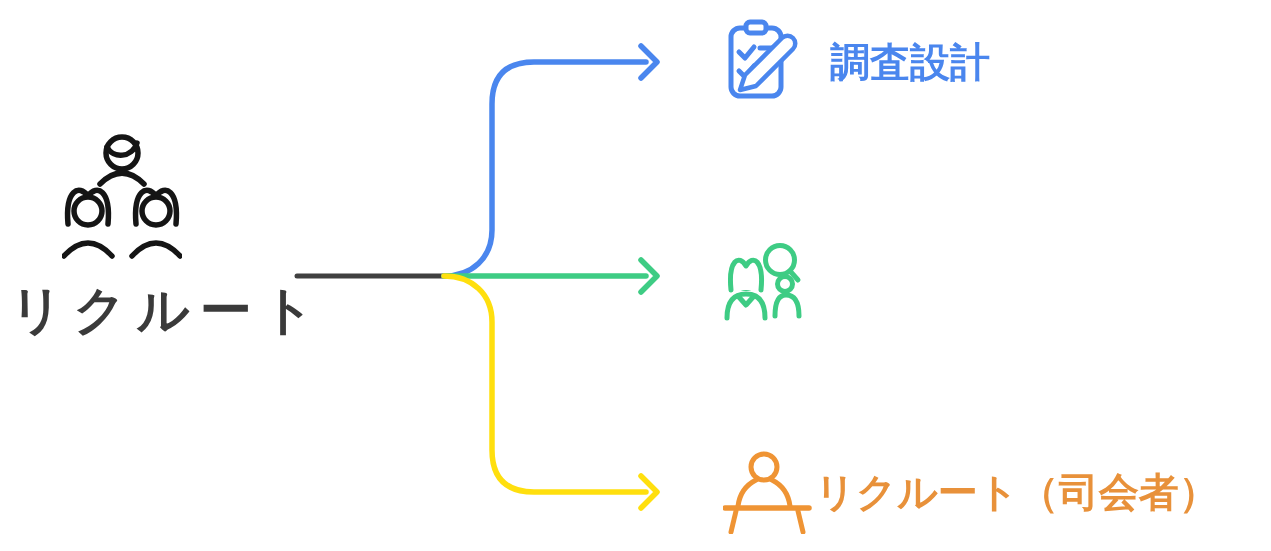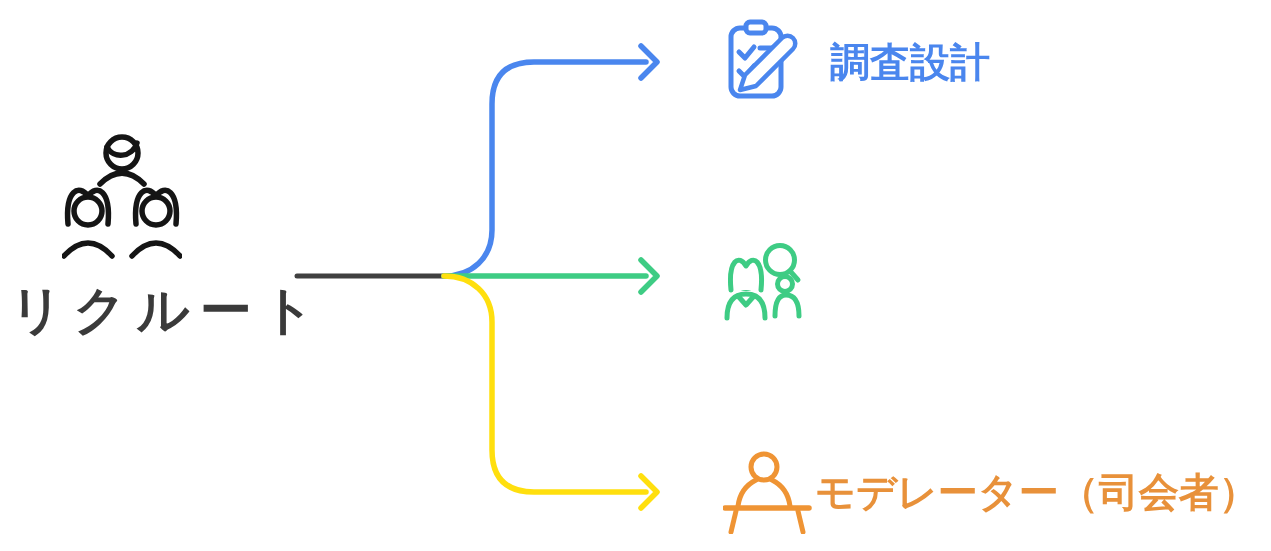--- a/index.html
+++ b/index.html
@@ -91,15 +91,15 @@
   <span class="icon abs" style="left:723px; top:446px;">
     <svg width="90" height="88" viewBox="0 0 90 88" fill="none" stroke="#ef9434" stroke-width="5" stroke-linecap="round" stroke-linejoin="round">
       <circle cx="41" cy="21" r="13"></circle>
       <path d="M15,60 C17,45 25,38 33,34"></path>
       <path d="M49,34 C57,38 65,45 67,60"></path>
       <path d="M2,62 L86,62" stroke-width="5.5"></path>
       <path d="M13,65 L8,86"></path>
       <path d="M75,65 L80,86"></path>
     </svg>
   </span>
-  <div class="branch-label b3">モデレーター（司会者）</div>
+  <div class="branch-label b3">リクルート（司会者）</div>
 
 </div>
 
 </body></html>

